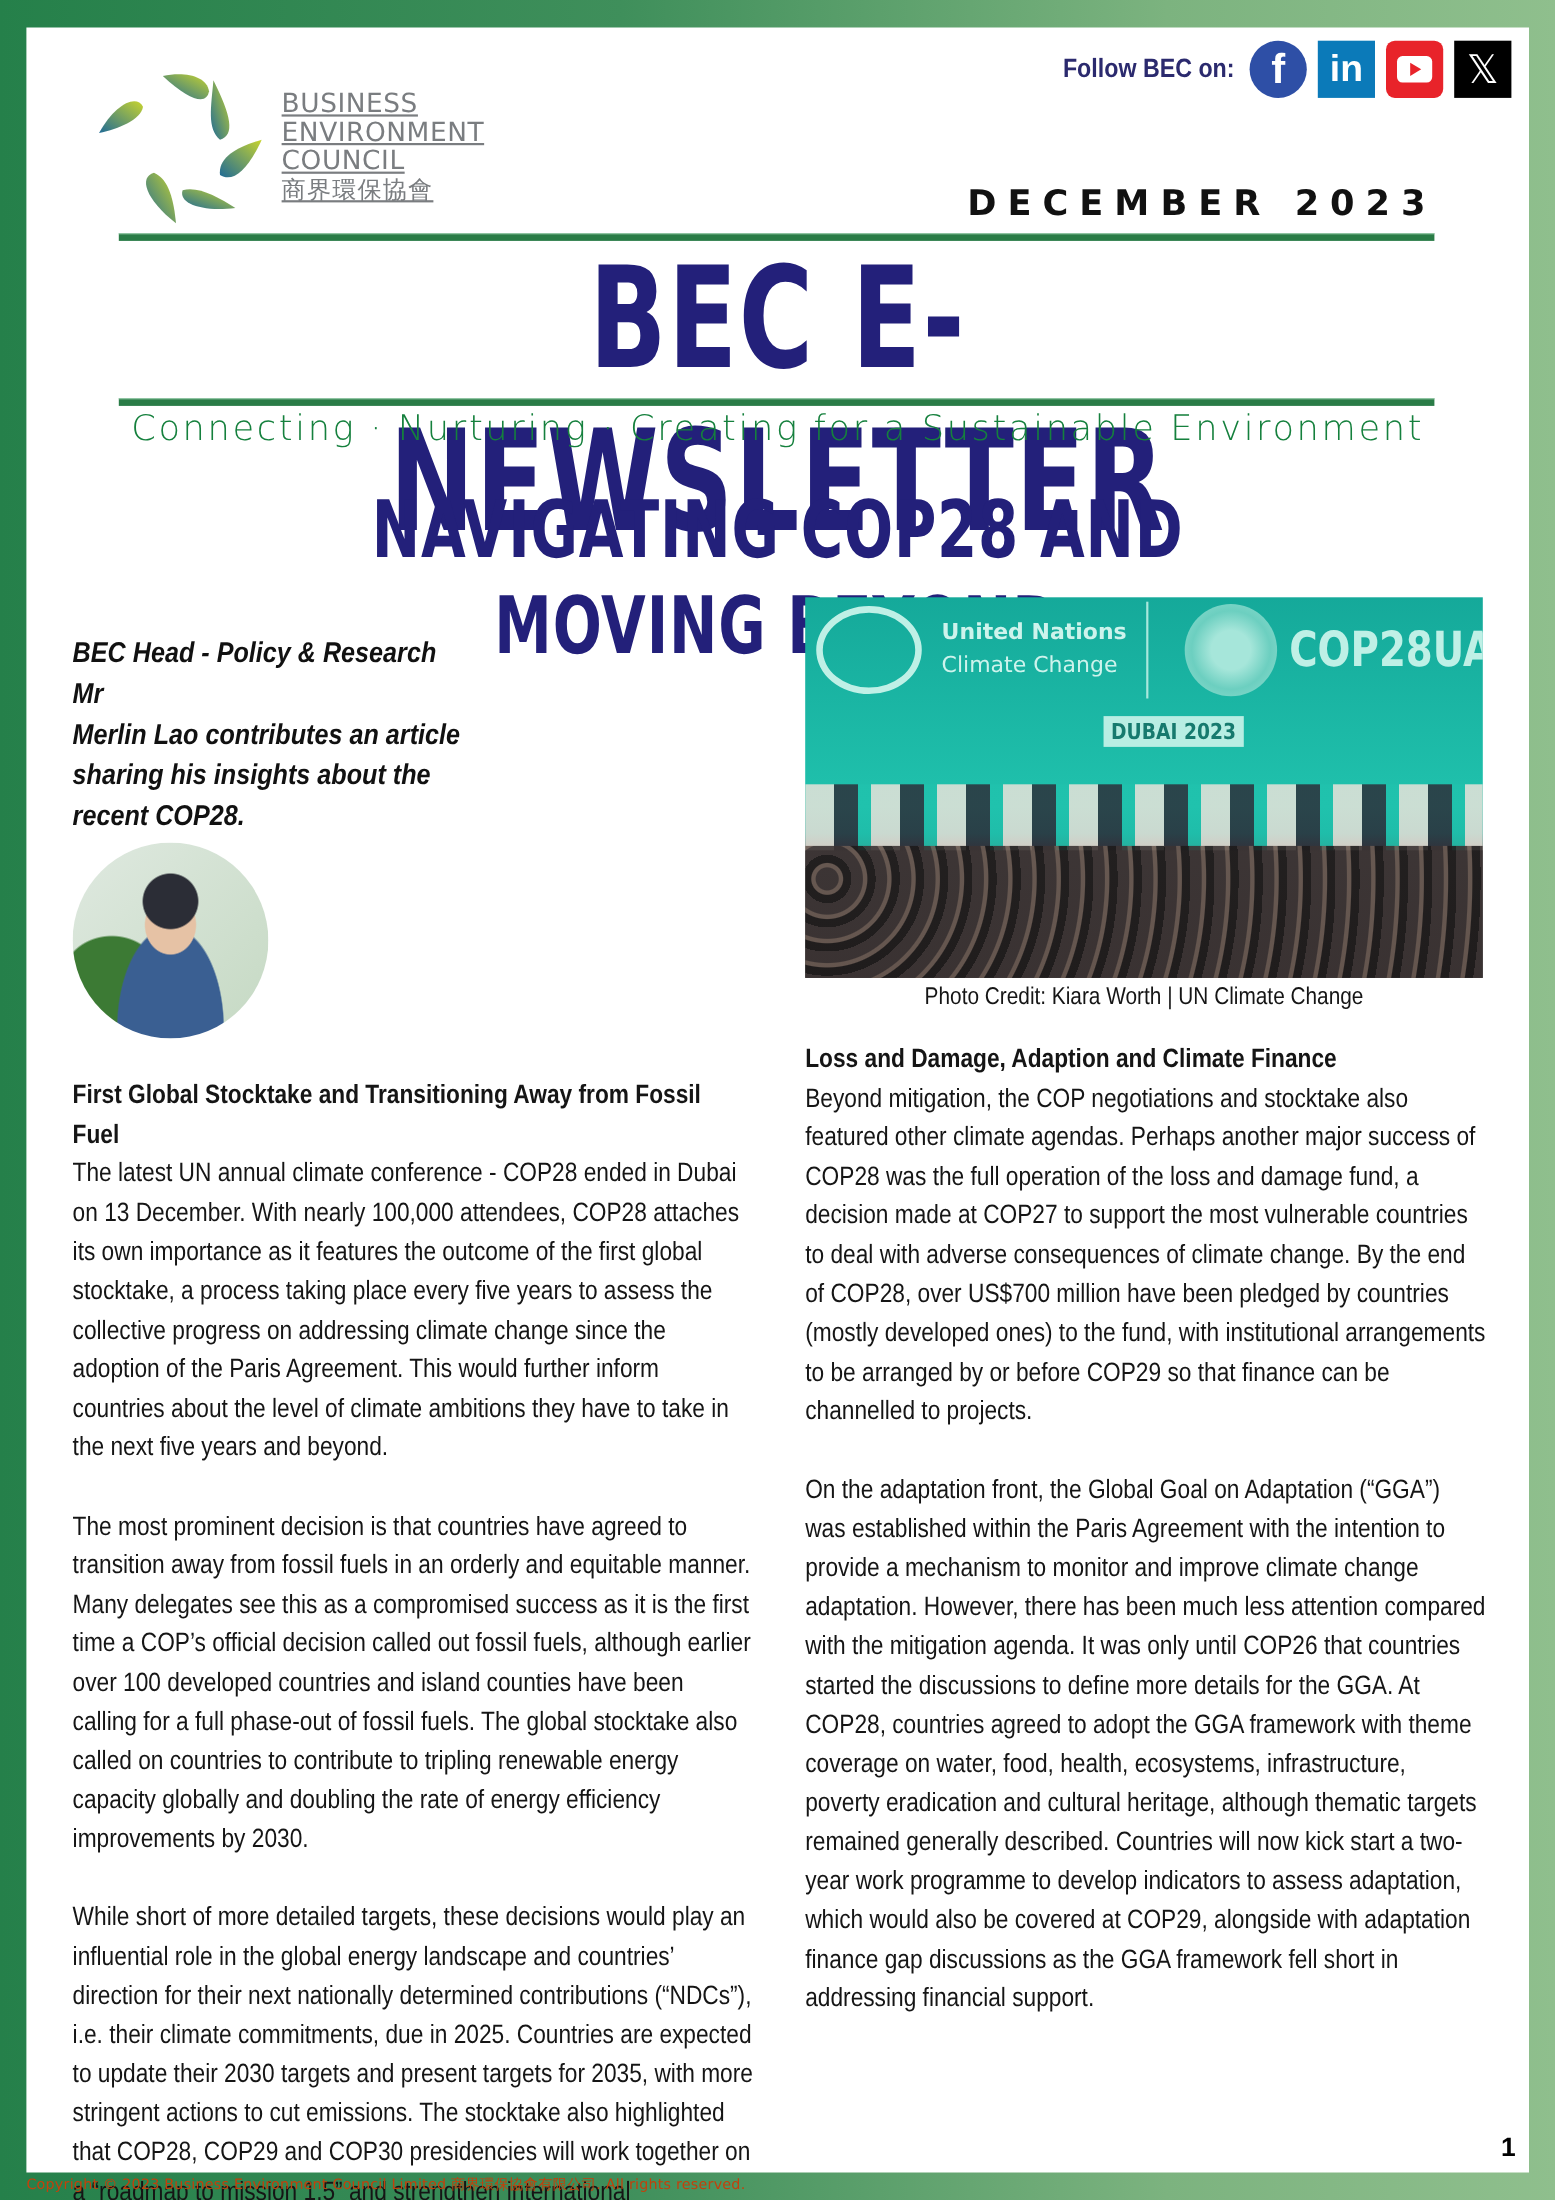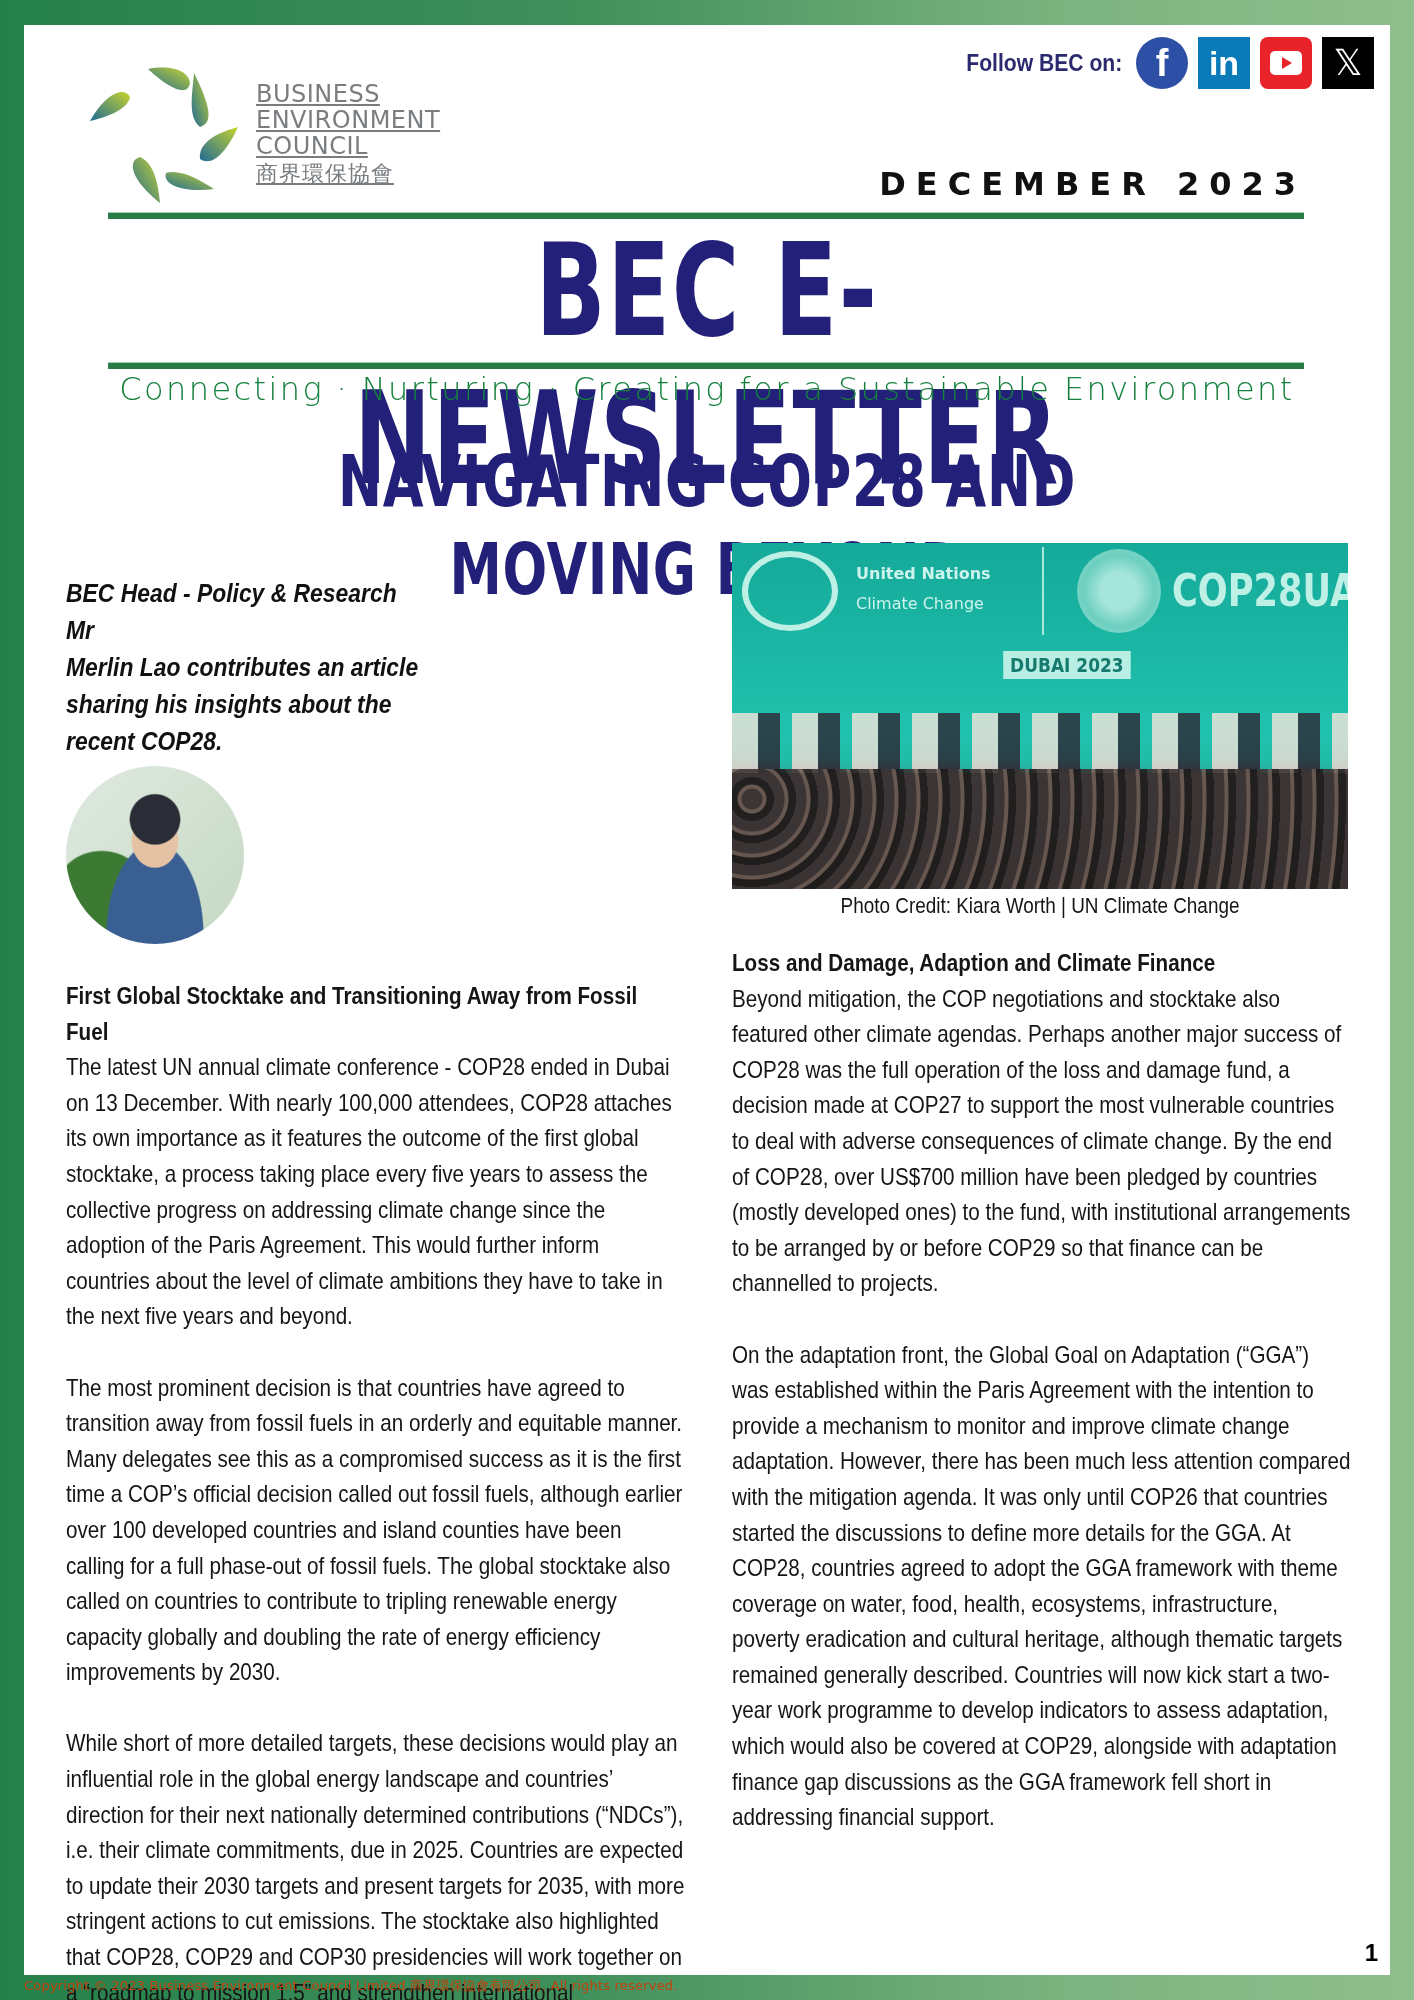--- a/index.html
+++ b/index.html
@@ -45,21 +45,21 @@
       radial-gradient(circle at 50% 30%, #2b2d36 0 16%, transparent 17%),
       radial-gradient(ellipse at 50% 42%, #e6c2a5 0 18%, transparent 19%),
       radial-gradient(ellipse at 50% 95%, #3a5f92 0 38%, transparent 39%),
       radial-gradient(ellipse at 20% 70%, #3c7a34 0 22%, transparent 23%),
       linear-gradient(135deg, #dfe9e0, #c5d9c3); }
   .body-text { font-family: "Liberation Sans", sans-serif; font-size: 24px; line-height: 35.6px; color: #151515; transform: scaleX(0.86); transform-origin: left top; width: 720px; }
   .section-title { font-weight: bold; }
   .para { margin-bottom: 35.6px; }
   .photo { width: 616px; height: 346px; position: relative; overflow: hidden; background: linear-gradient(180deg, #15a99a 0%, #20c2ad 55%, #1aa397 62%, #4a4a4a 66%, #2d2a2a 100%); }
   .photo-unfccc { position:absolute; left: 10px; top: 8px; width: 96px; height: 80px; border-radius: 50%; border: 6px solid #bff0e6; }
-  .photo-un-text { position:absolute; left: 124px; top: 16px; color:#cdf3ec; font-family: "DejaVu Sans", sans-serif; font-size: 16px; line-height: 30px; }
+  .photo-un-text { position:absolute; left: 124px; top: 16px; color:#cdf3ec; font-family: "DejaVu Sans", sans-serif; font-size: 20px; line-height: 30px; }
   .photo-un-text b { font-weight: bold; }
   .photo-divider { position:absolute; left: 310px; top: 4px; width: 2px; height: 88px; background:#a8e8dd; }
   .photo-globe { position:absolute; left: 345px; top: 6px; width: 84px; height: 84px; border-radius:50%; background: radial-gradient(circle, #a6e6da 0 30%, #6ccfc0 60%, #93dfd2 100%); }
   .photo-cop { position:absolute; left: 440px; top: 22px; color:#bff0e6; font-family:"DejaVu Sans", sans-serif; font-weight:bold; font-size: 44px; transform: scaleX(0.8); transform-origin:left top; }
   .photo-dubai { position:absolute; left: 260px; top: 108px; padding: 2px 8px; background:#b8eee3; color:#167a6e; font-family:"DejaVu Sans", sans-serif; font-size: 20px; font-weight:bold; transform: scaleX(0.85); }
   .photo-crowd { position:absolute; left:0; right:0; bottom:0; height: 120px; background: repeating-radial-gradient(circle at 20px 30px, #3b3333 0 10px, #6a5a52 11px 14px, #1e1b1b 15px 22px); opacity: 0.9; }
   .photo-stage { position:absolute; left:0; right:0; top: 170px; height: 60px; background: repeating-linear-gradient(90deg, #e9e3da 0 26px, #2c2f3a 26px 48px, #20c2ad 48px 60px); opacity:0.85; }
   .caption { text-align: center; font-family: "Liberation Sans", sans-serif; font-size: 22px; color: #151515; margin-top: 4px; transform: scaleX(0.86); }
   .right-text { margin-top: 26px; }
   .page-num { position: absolute; right: 12px; bottom: 8px; font-family: "Liberation Sans", sans-serif; font-weight: bold; font-size: 24px; color: #000; }

